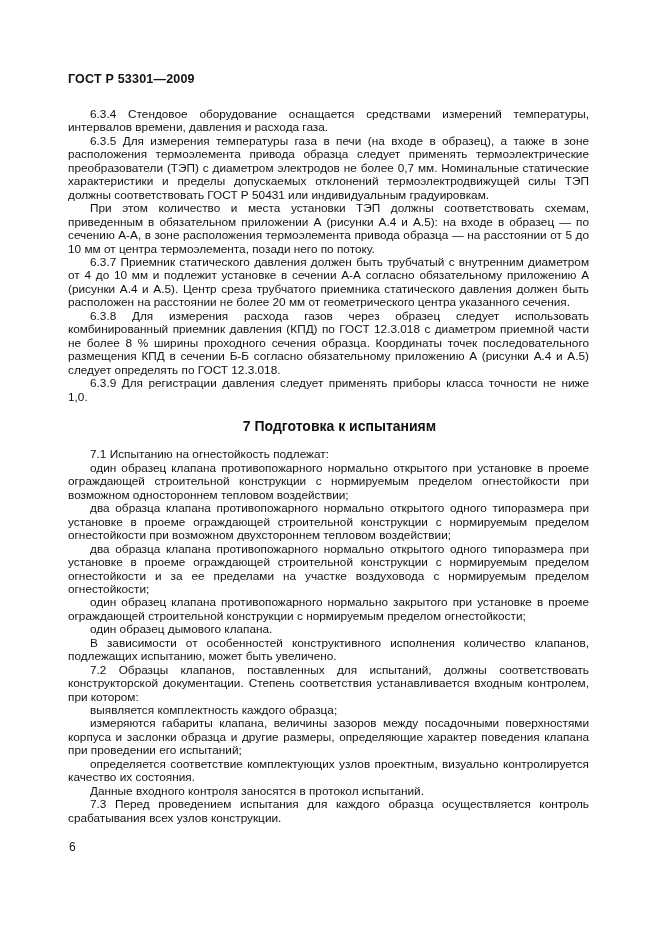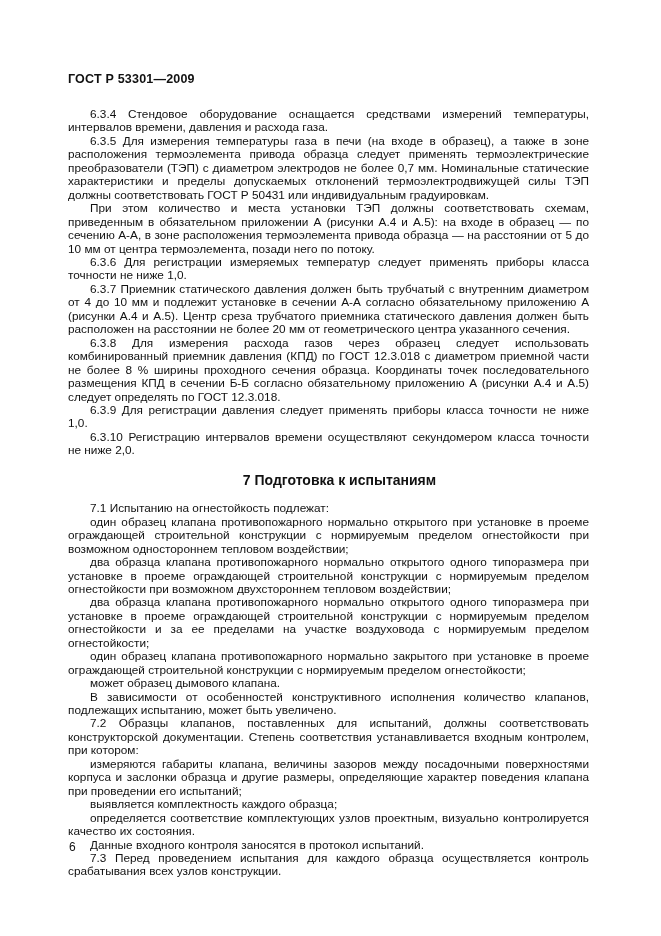--- a/index.html
+++ b/index.html
@@ -54,37 +54,35 @@
 </head>
 <body>
 
 <div class="page">
   <div class="doc-header">ГОСТ Р 53301—2009</div>
 
   <div class="doc-body">
     <p class="para">6.3.4 Стендовое оборудование оснащается средствами измерений температуры, интервалов времени, давления и расхода газа.</p>
     <p class="para">6.3.5 Для измерения температуры газа в печи (на входе в образец), а также в зоне расположения термоэлемента привода образца следует применять термоэлектрические преобразователи (ТЭП) с диаметром электродов не более 0,7 мм. Номинальные статические характеристики и пределы допускаемых отклонений термоэлектродвижущей силы ТЭП должны соответствовать ГОСТ Р 50431 или индивидуальным градуировкам.</p>
     <p class="para">При этом количество и места установки ТЭП должны соответствовать схемам, приведенным в обязательном приложении А (рисунки А.4 и А.5): на входе в образец — по сечению А-А, в зоне расположения термоэлемента привода образца — на расстоянии от 5 до 10 мм от центра термоэлемента, позади него по потоку.</p>
-    <p class="para">6.3.6 Для регистрации измеряемых температур следует применять приборы класса точности не ниже 1,0.</p>
     <p class="para">6.3.7 Приемник статического давления должен быть трубчатый с внутренним диаметром от 4 до 10 мм и подлежит установке в сечении А-А согласно обязательному приложению А (рисунки А.4 и А.5). Центр среза трубчатого приемника статического давления должен быть расположен на расстоянии не более 20 мм от геометрического центра указанного сечения.</p>
     <p class="para">6.3.8 Для измерения расхода газов через образец следует использовать комбинированный приемник давления (КПД) по ГОСТ 12.3.018 с диаметром приемной части не более 8 % ширины проходного сечения образца. Координаты точек последовательного размещения КПД в сечении Б-Б согласно обязательному приложению А (рисунки А.4 и А.5) следует определять по ГОСТ 12.3.018.</p>
     <p class="para">6.3.9 Для регистрации давления следует применять приборы класса точности не ниже 1,0.</p>
-    <p class="para">6.3.10 Регистрацию интервалов времени осуществляют секундомером класса точности не ниже 2,0.</p>
 
     <h2 class="section-heading">7 Подготовка к испытаниям</h2>
 
     <p class="para">7.1 Испытанию на огнестойкость подлежат:</p>
     <p class="para">один образец клапана противопожарного нормально открытого при установке в проеме ограждающей строительной конструкции с нормируемым пределом огнестойкости при возможном одностороннем тепловом воздействии;</p>
     <p class="para">два образца клапана противопожарного нормально открытого одного типоразмера при установке в проеме ограждающей строительной конструкции с нормируемым пределом огнестойкости при возможном двухстороннем тепловом воздействии;</p>
     <p class="para">два образца клапана противопожарного нормально открытого одного типоразмера при установке в проеме ограждающей строительной конструкции с нормируемым пределом огнестойкости и за ее пределами на участке воздуховода с нормируемым пределом огнестойкости;</p>
     <p class="para">один образец клапана противопожарного нормально закрытого при установке в проеме ограждающей строительной конструкции с нормируемым пределом огнестойкости;</p>
-    <p class="para">может образец дымового клапана.</p>
+    <p class="para">один образец дымового клапана.</p>
     <p class="para">В зависимости от особенностей конструктивного исполнения количество клапанов, подлежащих испытанию, может быть увеличено.</p>
     <p class="para">7.2 Образцы клапанов, поставленных для испытаний, должны соответствовать конструкторской документации. Степень соответствия устанавливается входным контролем, при котором:</p>
+    <p class="para">выявляется комплектность каждого образца;</p>
     <p class="para">измеряются габариты клапана, величины зазоров между посадочными поверхностями корпуса и заслонки образца и другие размеры, определяющие характер поведения клапана при проведении его испытаний;</p>
-    <p class="para">выявляется комплектность каждого образца;</p>
     <p class="para">определяется соответствие комплектующих узлов проектным, визуально контролируется качество их состояния.</p>
     <p class="para">Данные входного контроля заносятся в протокол испытаний.</p>
     <p class="para">7.3 Перед проведением испытания для каждого образца осуществляется контроль срабатывания всех узлов конструкции.</p>
   </div>
 
   <div class="page-number">6</div>
 </div>
 
 </body></html>

